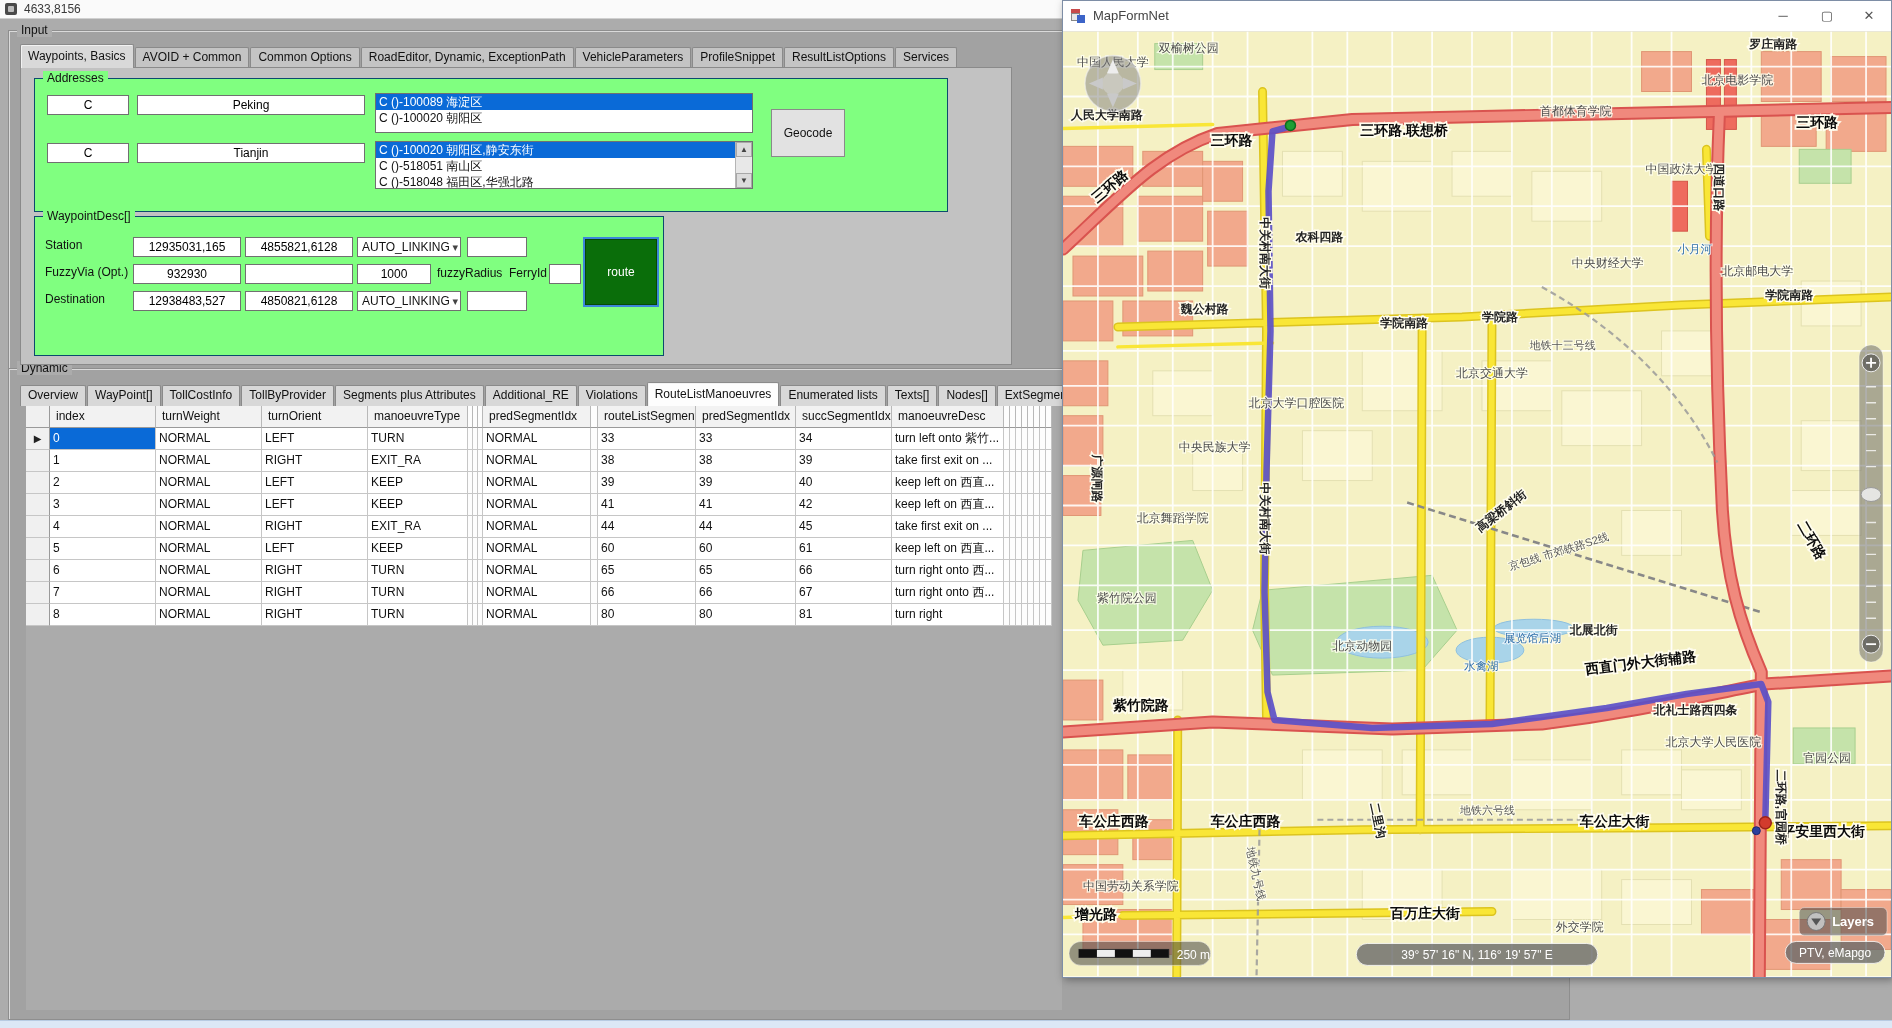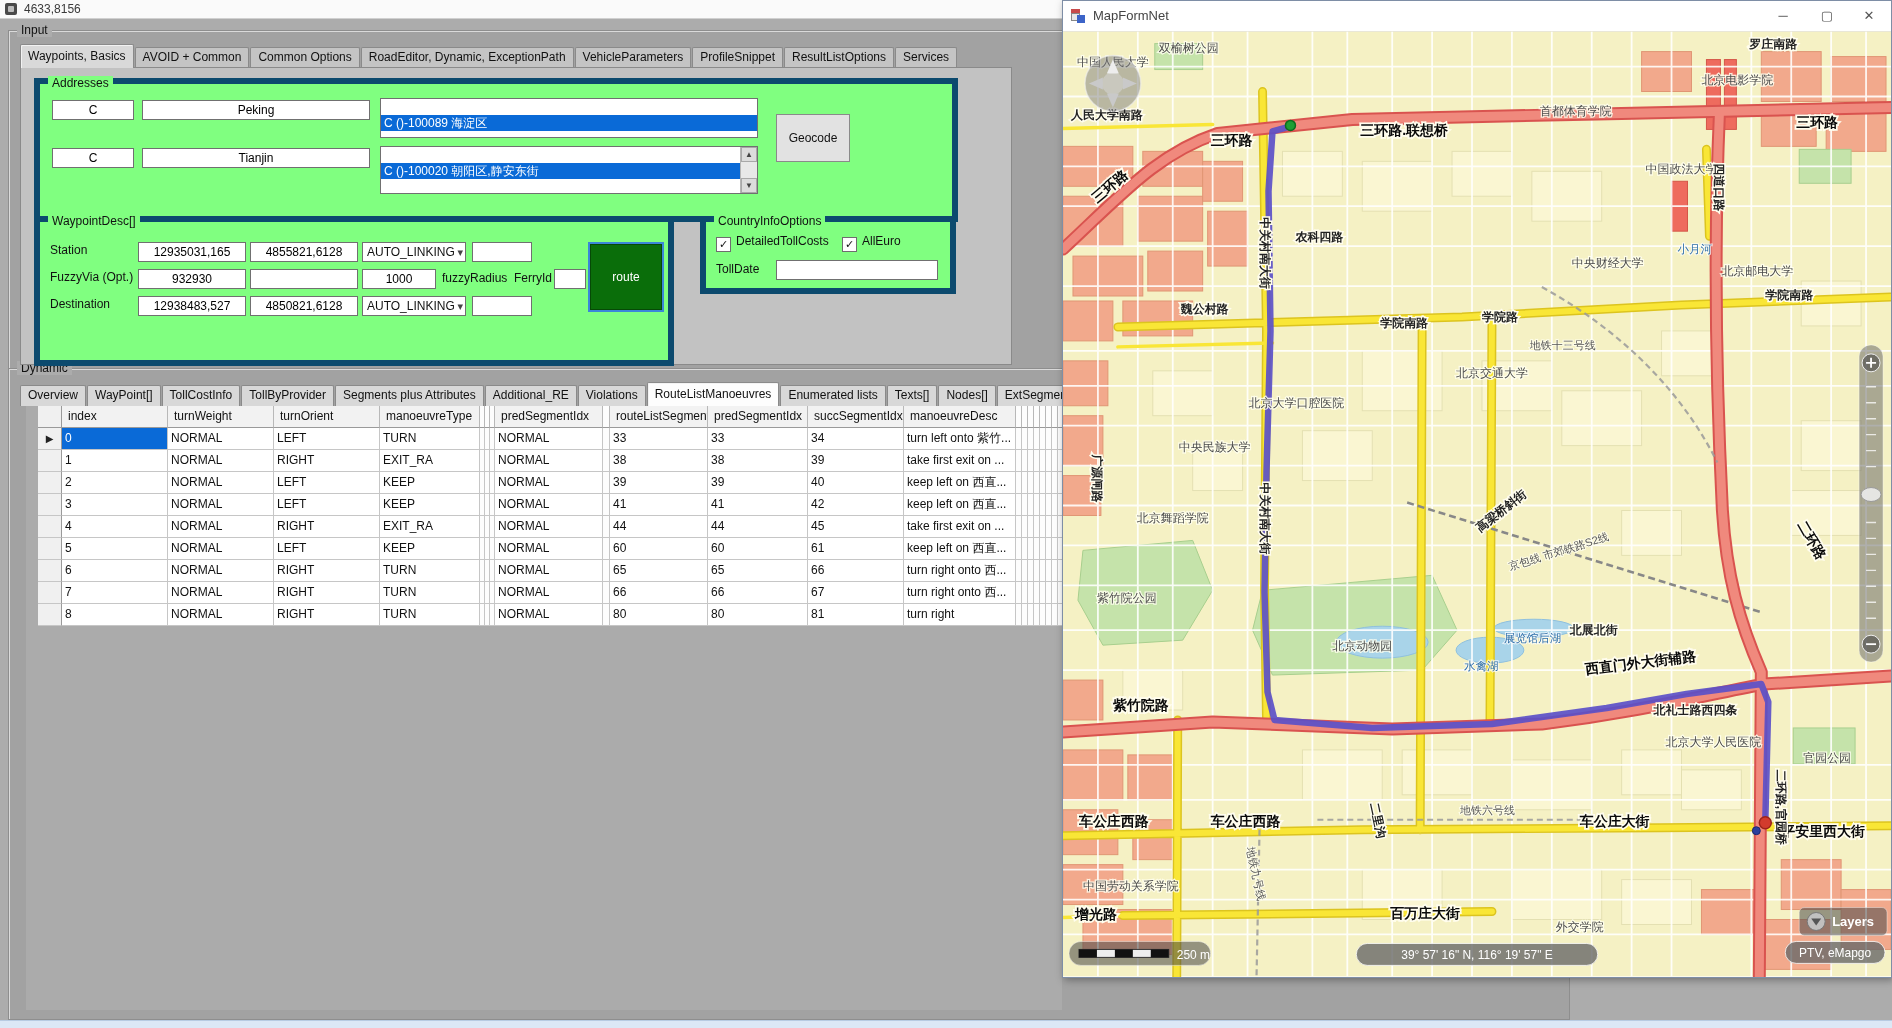--- a/index.html
+++ b/index.html
@@ -20,48 +20,48 @@
   
   .tabstrip{position:absolute;display:flex;align-items:flex-end;}
   #input-tabs{left:20px;top:44px;height:24px;}
   #output-tabs{left:20px;top:382px;height:24px;width:1042px;overflow:hidden;}
   .tab{border:1px solid #8A8A8A;border-bottom:none;background:#C4C4C4;padding:3px 7px 4px 7px;margin-right:1px;white-space:nowrap;border-radius:2px 2px 0 0;height:13px;line-height:13px;}
   .tab.sel{background:#D9D9D9;padding-top:5px;height:14px;box-shadow:inset 1px 1px 0 #F2F2F2;position:relative;z-index:2;}
   #output-tabs .tab{background:#D8D8D8;}
   #output-tabs .tab.sel{background:#FDFDFD;}
   #input-page{position:absolute;left:20px;top:67px;width:990px;height:296px;background:#C2C2C2;border:1px solid #8A8A8A;z-index:1;}
   
-  .greenbox{position:absolute;background:#80FF80;border:6px solid #0c4a6e;}
+  .greenbox{position:absolute;background:#80FF80;border:1px solid #0c4a6e;}
   .greenbox .gb-label{background:#80FF80;}
   #addr-panel{left:13px;top:10px;width:912px;height:132px;}
   #wp-panel{left:13px;top:148px;width:628px;height:138px;}
   #country-panel{left:679px;top:148px;width:244px;height:66px;}
   #retour-panel{left:679px;top:224px;width:244px;height:52px;}
   
   .tb{position:absolute;height:18px;background:#FFF;border:1px solid #707070;font:12px "Liberation Sans",sans-serif;padding:0 2px;box-sizing:content-box;}
   .tb.ctr{text-align:center;}
   .listbox{position:absolute;background:#FFF;border:1px solid #707070;overflow:hidden;}
-  .listbox .li{height:16px;line-height:16px;padding-left:3px;white-space:nowrap;margin-top:16px;}
+  .listbox .li{height:16px;line-height:16px;padding-left:3px;white-space:nowrap;}
   .listbox .li.sel{background:#0A6AD7;color:#FFF;}
   .vscroll{position:absolute;right:0;top:0;bottom:0;width:16px;background:#E8E8E8;border-left:1px solid #B5B5B5;}
   .vscroll .arr{position:absolute;left:0;width:16px;height:15px;background:#DCDCDC;border:1px solid #A8A8A8;box-sizing:border-box;font-size:8px;line-height:13px;text-align:center;color:#444;}
   .vscroll .arr.up{top:0;}
   .vscroll .arr.dn{bottom:0;}
   .btn{position:absolute;background:#E2E2E2;border:1px solid #8A8A8A;text-align:center;font-size:12px;cursor:default;}
   #geocode-btn{left:736px;top:30px;width:72px;height:46px;line-height:46px;}
   #route-btn{left:548px;top:20px;width:72px;height:66px;line-height:66px;background:#0A6E0A;border:2px solid #3B86D9;box-shadow:inset 0 0 0 1px #064A06;color:#ffffff;}
   .wp-row{position:absolute;left:0;width:100%;height:20px;}
   .wp-label{position:absolute;left:10px;top:3px;}
   .combo{position:absolute;height:18px;background:#FFF;border:1px solid #707070;padding-left:4px;line-height:18px;}
   .combo .caret{position:absolute;right:2px;top:0;color:#444;font-size:11px;}
   .cb{display:inline-block;width:13px;height:13px;background:#FFF;border:1px solid #6E6E6E;vertical-align:-3px;margin-right:5px;text-align:center;line-height:12px;font-size:11px;color:#111;}
   .cb.checked::after{content:"✓";}
   
   #grid-wrap{position:absolute;left:26px;top:406px;width:1036px;height:604px;background:#ABABAB;overflow:hidden;}
-  #grid{position:absolute;left:12px;top:0;}
+  #grid{position:absolute;left:0;top:0;}
   .grow{display:flex;height:22px;}
   .gcell{box-sizing:border-box;border-right:1px solid #C6C6C6;border-bottom:1px solid #C6C6C6;background:#FFF;height:22px;line-height:21px;padding-left:3px;overflow:hidden;white-space:nowrap;font-size:12px;}
   .ghead .gcell{background:#F2F2F2;border-right:1px solid #B8B8B8;border-bottom:1px solid #9A9A9A;padding-left:6px;}
   .gcell.rowhdr{background:#F0F0F0;border-right:1px solid #9A9A9A;text-align:center;padding-left:0;font-size:10px;color:#222;}
   .gcell.thin{padding:0;background:#FDFDFD;}
   .gcell.selcell{background:#0A6AD7;color:#FFF;}
   
   #mapwin{position:absolute;left:1062px;top:0;width:830px;height:978px;background:#FFF;border:1px solid #7E8EA6;box-sizing:border-box;box-shadow:2px 2px 8px rgba(0,0,0,.35);}
   #map-titlebar{position:absolute;left:0;top:0;right:0;height:30px;background:#FFFFFF;border-bottom:1px solid #E2E2E2;}
   #map-titlebar .wicon{position:absolute;left:8px;top:8px;width:14px;height:14px;}
@@ -165,31 +165,20 @@
       <div class="combo" style="left:322px;top:2px;width:98px">
         <span>AUTO_LINKING</span>
         <span class="caret">▾</span>
       </div>
       <input class="tb" style="left: 432px; top: 2px; width: 54px;" value="">
     </div>
 
     <div class="btn" id="route-btn">route</div>
   </div>
 
-  <div id="country-panel" class="greenbox">
-    <span class="gb-label">CountryInfoOptions</span>
-    <div style="position:absolute;left:10px;top:12px">
-      <span class="cb checked"></span><span>DetailedTollCosts</span>
-    </div>
-    <div style="position:absolute;left:136px;top:12px">
-      <span class="cb checked"></span><span>AllEuro</span>
-    </div>
-    <span style="position:absolute;left:10px;top:40px">TollDate</span>
-    <input class="tb" style="left: 70px; top: 38px; width: 156px;" value="">
-  </div>
 
 </div>
 
 <div id="output-group" class="groupbox">
   <span class="gb-label">Dynamic</span>
 </div>
 <div id="output-tabs" class="tabstrip">
     <div class="tab">Overview</div>
     <div class="tab">WayPoint[]</div>
     <div class="tab">TollCostInfo</div>

